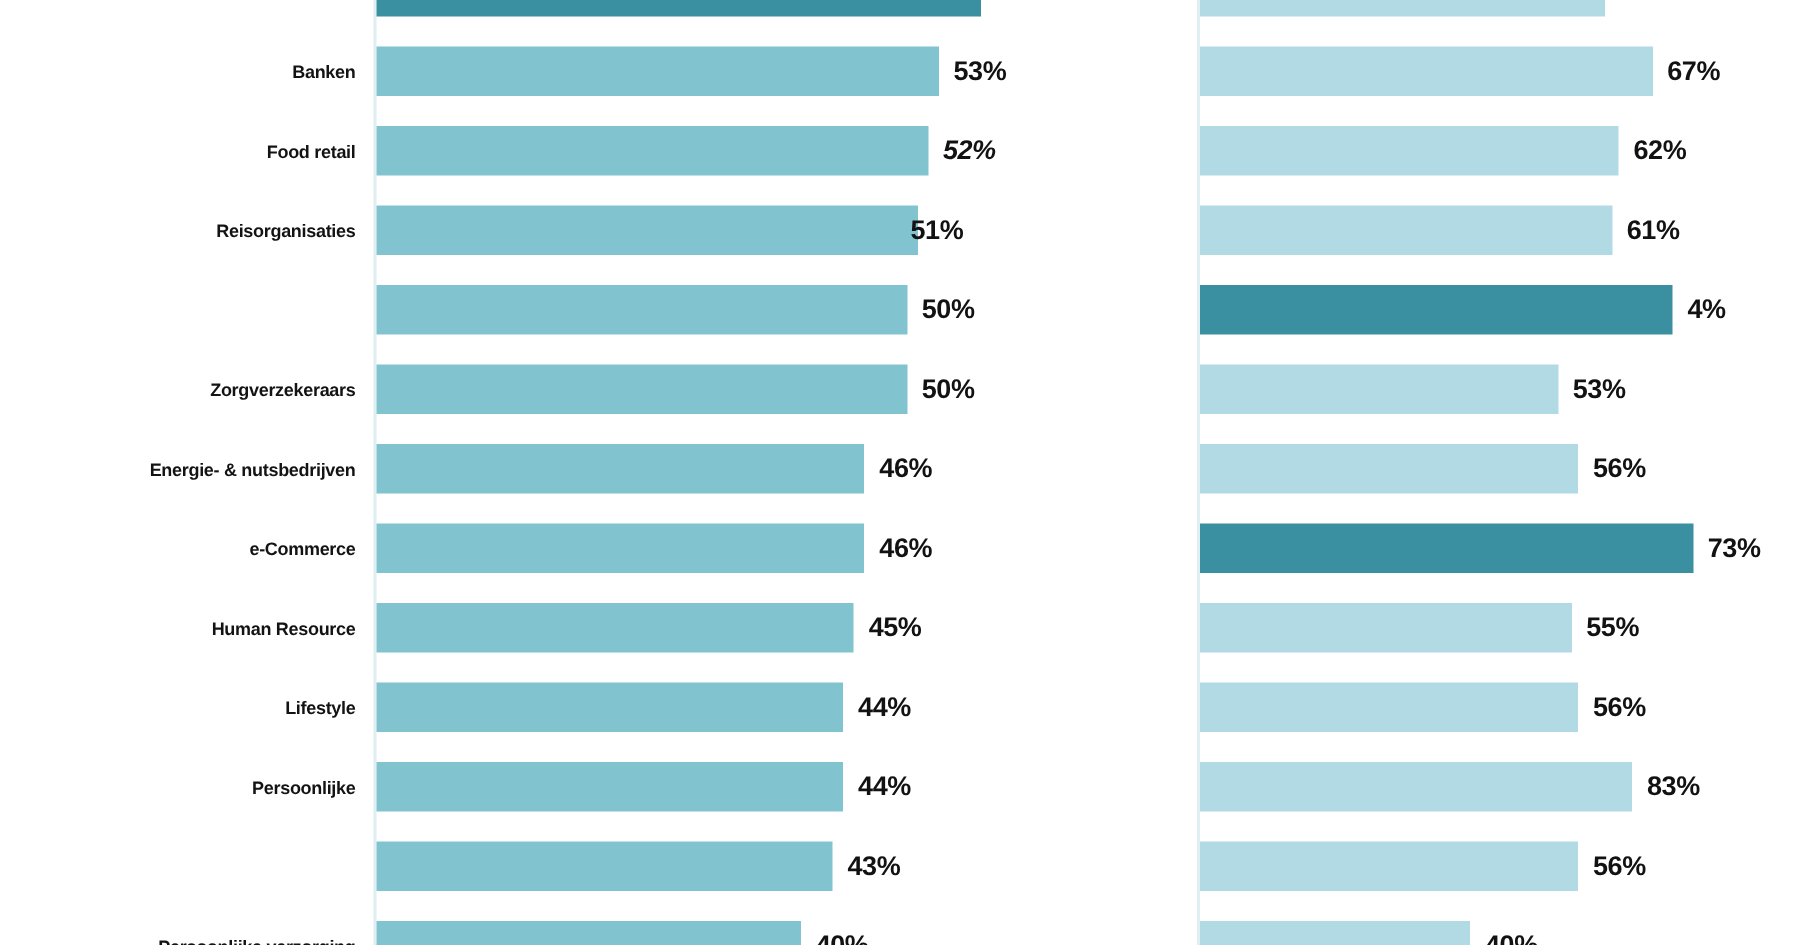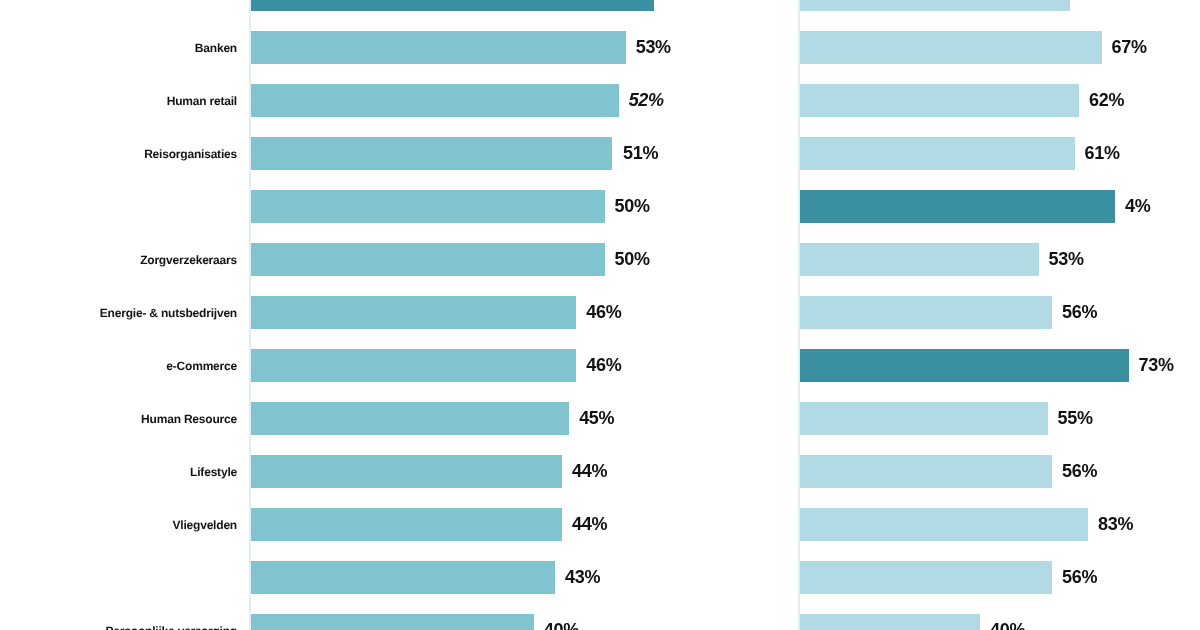--- a/index.html
+++ b/index.html
@@ -103,30 +103,30 @@
         <div class="val" style="left: 1080px;"></div>
       </div>
       <div class="row" style="top: 21px;">
         <div class="cat-label">Banken</div>
         <div class="bar left shade-normal" style="width: 374.71px;"></div>
         <div class="val" style="left: 635.71px;">53%</div>
         <div class="bar right shade-light" style="width: 301.5px;"></div>
         <div class="val" style="left: 1111.5px;">67%</div>
       </div>
       <div class="row" style="top: 74px;">
-        <div class="cat-label">Human retail</div>
+        <div class="cat-label">Food retail</div>
         <div class="bar left shade-normal" style="width: 367.64px;"></div>
         <div class="val" style="left: 628.64px; font-style: italic;">52%</div>
         <div class="bar right shade-light" style="width: 279px;"></div>
         <div class="val" style="left: 1089px;">62%</div>
       </div>
       <div class="row" style="top: 127px;">
         <div class="cat-label">Reisorganisaties</div>
         <div class="bar left shade-normal" style="width: 360.57px;"></div>
-        <div class="val" style="left: 623px;">51%</div>
+        <div class="val" style="left: 607px;">51%</div>
         <div class="bar right shade-light" style="width: 274.5px;"></div>
         <div class="val" style="left: 1084.5px;">61%</div>
       </div>
       <div class="row" style="top: 180px;">
         <div class="bar left shade-normal" style="width: 353.5px;"></div>
         <div class="val" style="left: 614.5px;">50%</div>
         <div class="bar right shade-light-hl" style="width: 315px;"></div>
         <div class="val" style="left: 1125px;">4%</div>
       </div>
       <div class="row" style="top: 233px;">
@@ -158,21 +158,21 @@
         <div class="val" style="left: 1057.5px;">55%</div>
       </div>
       <div class="row" style="top: 445px;">
         <div class="cat-label">Lifestyle</div>
         <div class="bar left shade-normal" style="width: 311.08px;"></div>
         <div class="val" style="left: 572.08px;">44%</div>
         <div class="bar right shade-light" style="width: 252px;"></div>
         <div class="val" style="left: 1062px;">56%</div>
       </div>
       <div class="row" style="top: 498px;">
-        <div class="cat-label">Vliegvelden</div>
+        <div class="cat-label">Persoonlijke</div>
         <div class="bar left shade-normal" style="width: 311.08px;"></div>
         <div class="val" style="left: 572.08px;">44%</div>
         <div class="bar right shade-light" style="width: 288px;"></div>
         <div class="val" style="left: 1098px;">83%</div>
       </div>
       <div class="row" style="top: 551px;">
         <div class="bar left shade-normal" style="width: 304.01px;"></div>
         <div class="val" style="left: 565.01px;">43%</div>
         <div class="bar right shade-light" style="width: 252px;"></div>
         <div class="val" style="left: 1062px;">56%</div>

